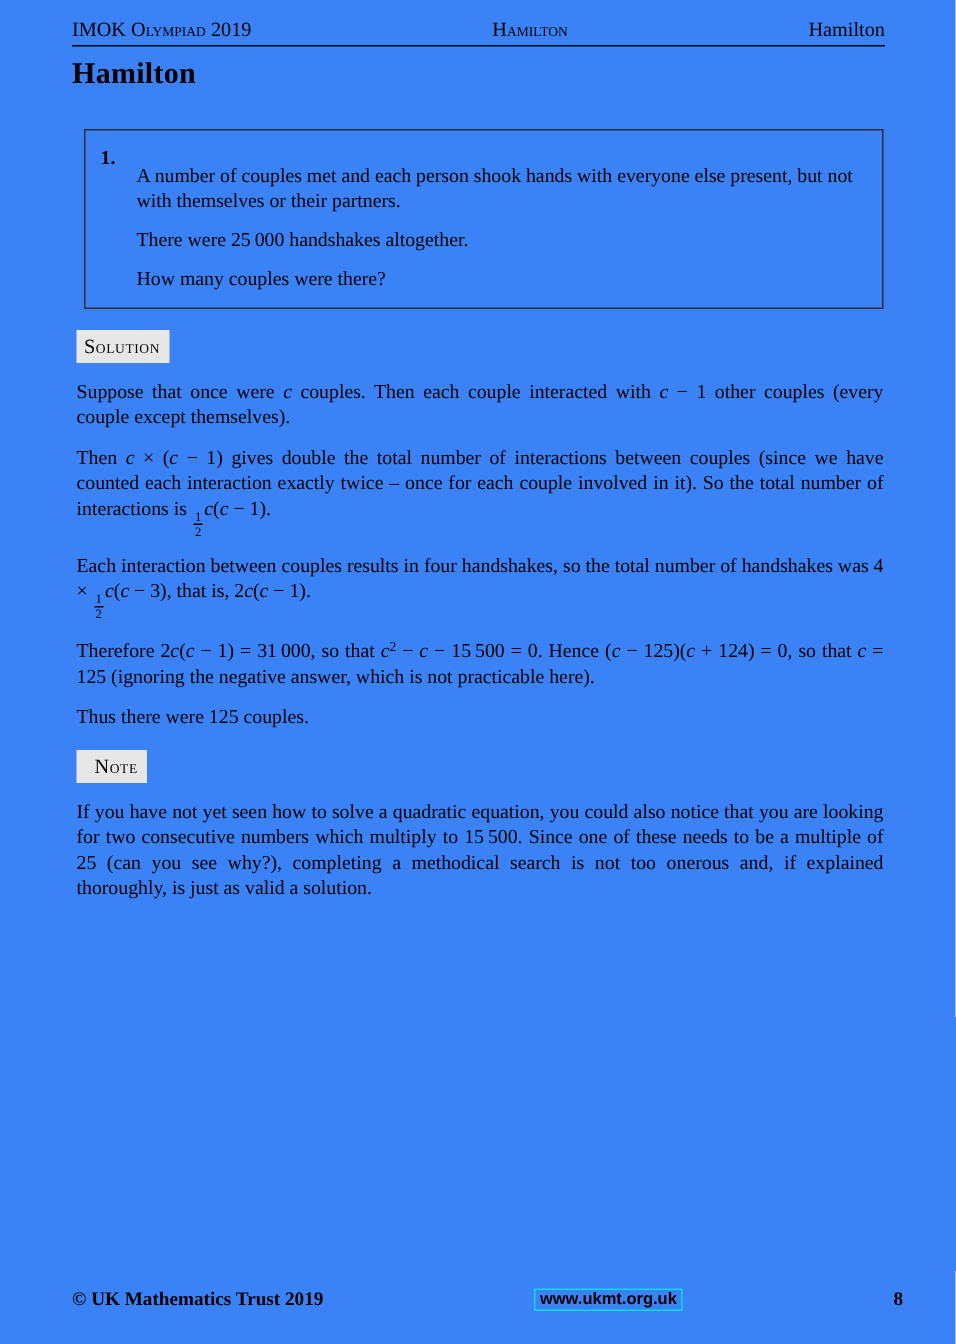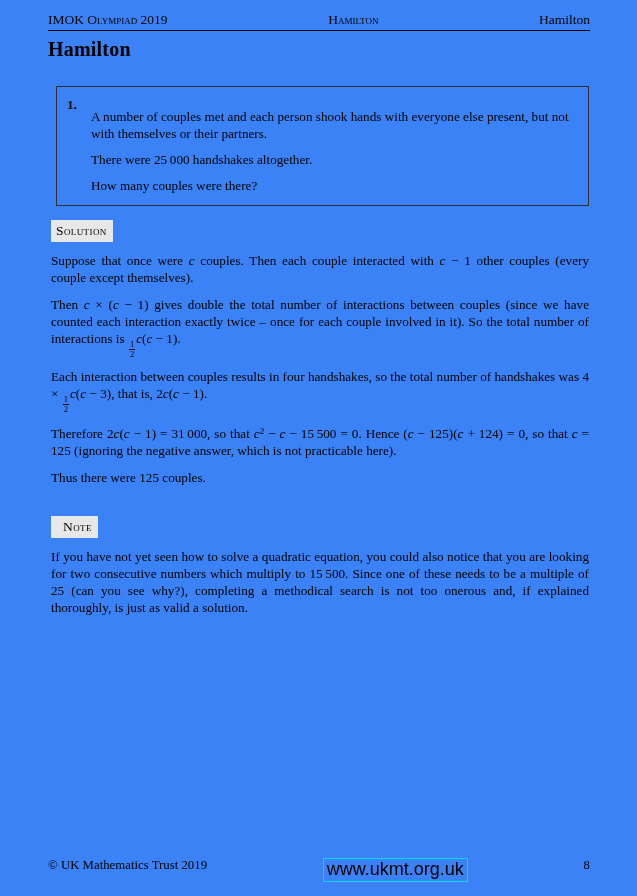--- a/index.html
+++ b/index.html
@@ -35,40 +35,41 @@
   .pnum { width:24px; font-weight:bold; flex:0 0 auto; }
   .pbody { flex:1;margin-top:12px; }
   .pbody p { margin:0 0 9px 0; }
   .pbody p:last-child { margin-bottom:0; }
   .label {
     display:inline-block; margin-top:14px;
     padding:2px 6px 3px 5px;
     font-variant:small-caps; font-size:13.5px; letter-spacing:0.4px;
   }
   .para { margin:10px 0 9px 0; text-align:justify; }
-  .para.last { margin-bottom:16px; }
+  .para.last { margin-bottom:0; }
   .var { font-style:italic; }
   .sup { font-size:9px; vertical-align:4px; }
   .frac {
     display:inline-flex; flex-direction:column; text-align:center;
     font-size:8.5px; line-height:8px; vertical-align:-4px; margin:0 1px;
   }
   .frac .num { border-bottom:0.8px solid #000; padding:0 1px 0.5px 1px; }
   .frac .den { padding-top:0.5px; }
   
   .footer {
-    position:absolute; top:858px; left:48px; right:47px;
-    display:flex; justify-content:space-between; align-items:flex-start;
+    position:absolute; top:858px; left:48px; right:35px;
+    display:flex; justify-content:space-between; align-items:flex-end;
     font-size:12.8px;
+    font-weight:bold;
   }
   .footer .mid { flex:1; text-align:center; }
   .footer-link {
     display:inline-block; border:1.4px solid #00e0e0;
     padding:0 3px 1px 3px; color:#000; text-decoration:none;
-    font-family:"Liberation Sans", sans-serif; font-size:18px;
+    font-family:"Liberation Sans", sans-serif; font-size:11px;
     cursor:pointer;
   }
 </style>
 </head>
 <body>
 
 <div class="page">
 
   <div class="header">
     <span class="sc">IMOK Olympiad 2019</span>

